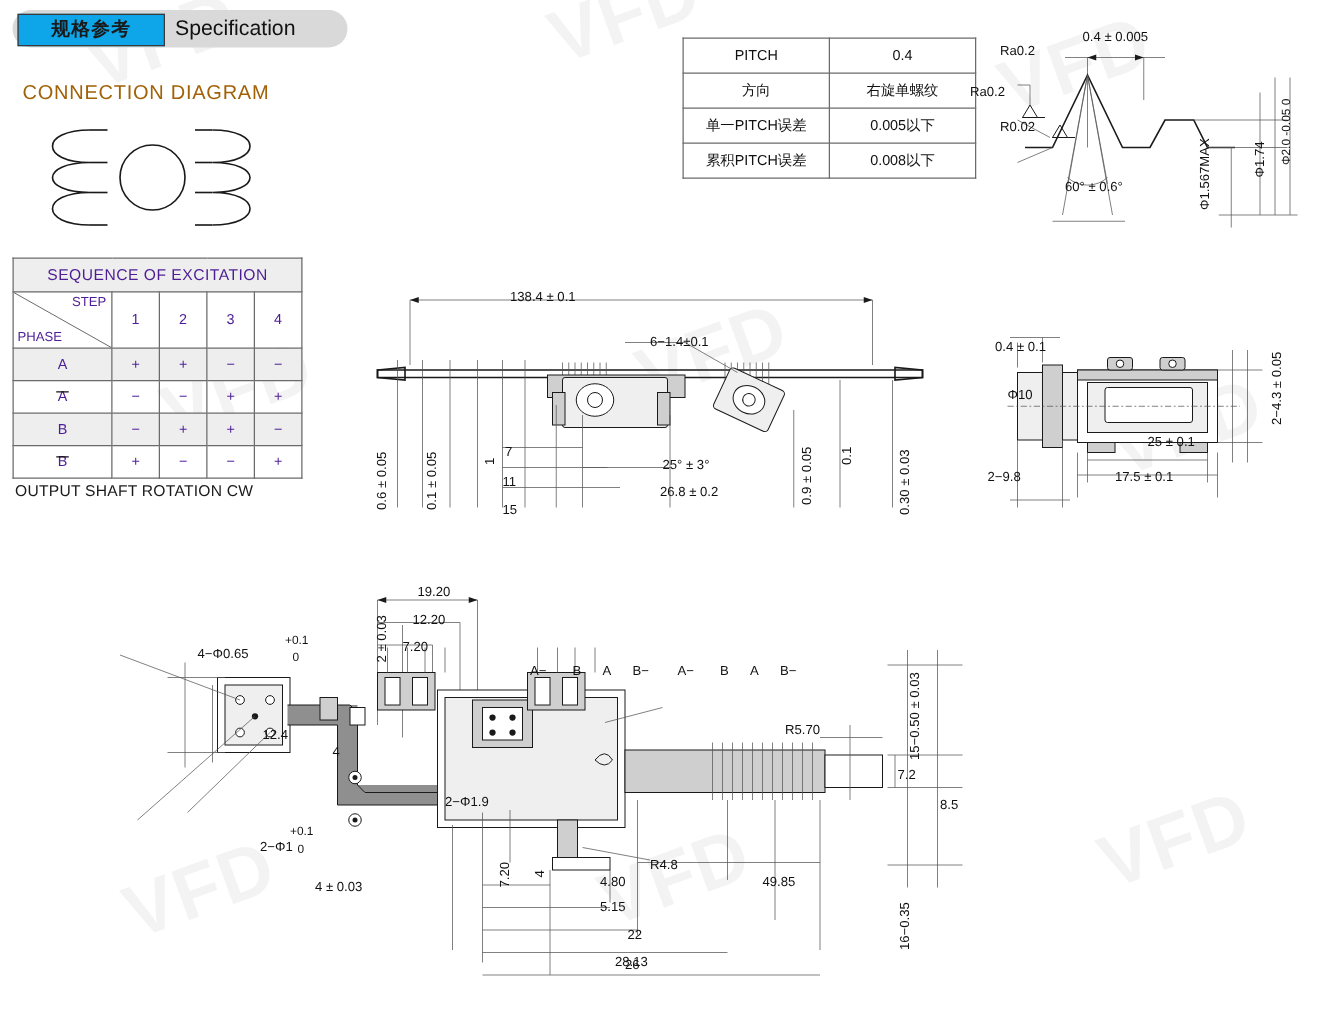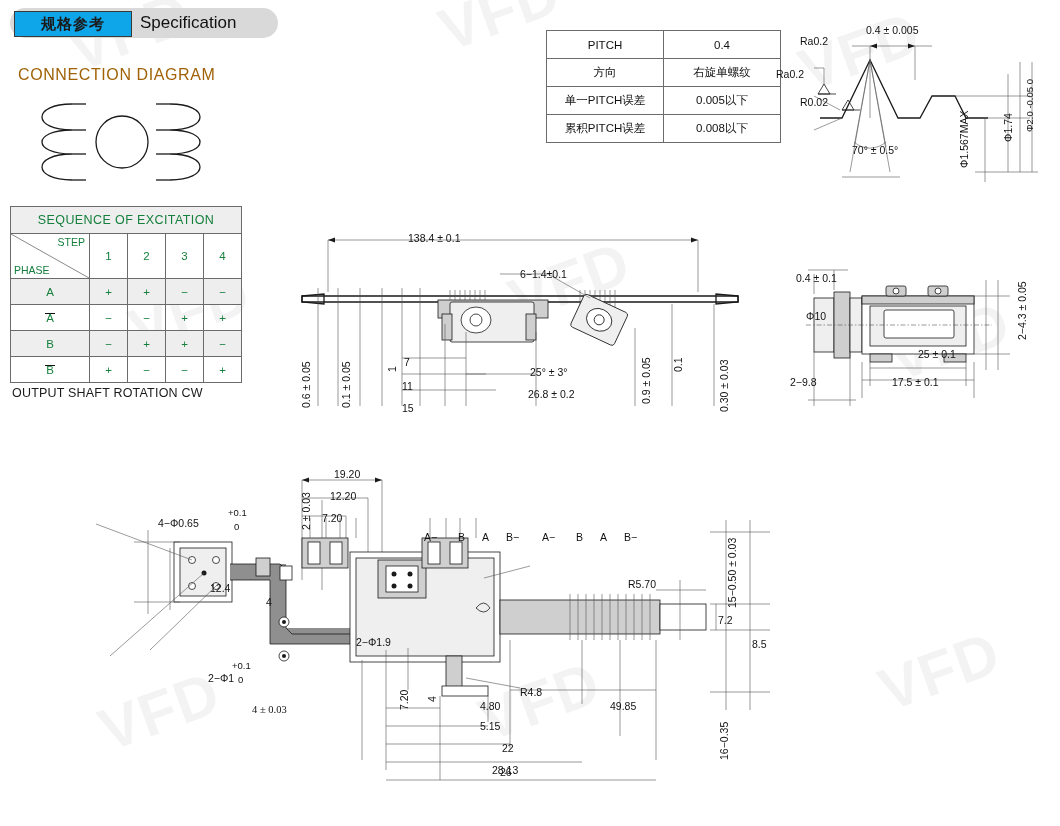--- a/index.html
+++ b/index.html
@@ -71,21 +71,21 @@
     left: 10px; top: 206px;
     border-collapse: collapse;
     font-size: 11.5px;
   }
   .exc-table td, .exc-table th {
     border: 1px solid #6b6b6b;
     text-align: center;
     padding: 0;
     height: 25px;
     font-weight: normal;
-    color: #15803d;
+    color: #4c1d95;
     margin-left: 36px;
   }
   .exc-title {
     height: 26px !important;
     font-size: 12.5px;
     letter-spacing: 0.4px;
     background: #eeeeee;
   }
   .exc-table .phase-col { width: 78px; }
   .exc-table .num-col { width: 37px; }
@@ -298,21 +298,21 @@
   <line class="thin" x1="205" y1="96" x2="205" y2="160"></line>
 
   <line class="thin" x1="90" y1="38" x2="70" y2="150"></line>
   <line class="thin" x1="90" y1="38" x2="110" y2="150"></line>
   <line class="thin" x1="62" y1="155" x2="120" y2="155"></line>
 </svg>
 <div class="abs dim" style="left:866px; top:24px;">0.4 ± 0.005</div>
 <div class="abs dim" style="left:800px; top:35px;">Ra0.2</div>
 <div class="abs dim" style="left:776px; top:68px;">Ra0.2</div>
 <div class="abs dim" style="left:800px; top:96px;">R0.02</div>
-<div class="abs dim" style="left:852px; top:144px;">70° ± 0.5°</div>
+<div class="abs dim" style="left:852px; top:144px;">60° ± 0.6°</div>
 <div class="abs dim v" style="left:958px; top:168px;">Φ1.567MAX</div>
 <div class="abs dim v" style="left:1002px; top:142px;">Φ1.74</div>
 <div class="abs dim sm v" style="left:1024px; top:132px;">Φ2.0 -0.05 0</div>
 
 <svg class="abs" style="left:290px; top:228px;" width="460" height="190" viewBox="0 0 460 190">
 
   <line class="thin" x1="38" y1="12" x2="408" y2="12"></line>
   <path class="fillk" d="M38,12 l7,-2.4 v4.8 z"></path>
   <path class="fillk" d="M408,12 l-7,-2.4 v4.8 z"></path>
   <line class="thin" x1="38" y1="12" x2="38" y2="64"></line>
@@ -578,21 +578,21 @@
 <div class="abs dim v" style="left:300px; top:530px;">2 ± 0.03</div>
 <div class="abs dim" style="left:158px; top:517px;">4−Φ0.65</div>
 <div class="abs dim sm" style="left:228px; top:507px;">+0.1</div>
 <div class="abs dim sm" style="left:234px; top:521px;">0</div>
 <div class="abs dim" style="left:210px; top:582px;">12.4</div>
 <div class="abs dim" style="left:266px; top:596px;">4</div>
 <div class="abs dim" style="left:356px; top:636px;">2−Φ1.9</div>
 <div class="abs dim" style="left:208px; top:672px;">2−Φ1</div>
 <div class="abs dim sm" style="left:232px; top:660px;">+0.1</div>
 <div class="abs dim sm" style="left:238px; top:674px;">0</div>
-<div class="abs dim" style="left:252px; top:704px;font-family:Liberation Serif, serif;">4 ± 0.03</div>
+<div class="abs dim" style="left:252px; top:704px;">4 ± 0.03</div>
 
 <div class="abs dim" style="left:424px; top:531px;">A−</div>
 <div class="abs dim" style="left:458px; top:531px;">B</div>
 <div class="abs dim" style="left:482px; top:531px;">A</div>
 <div class="abs dim" style="left:506px; top:531px;">B−</div>
 <div class="abs dim" style="left:542px; top:531px;">A−</div>
 <div class="abs dim" style="left:576px; top:531px;">B</div>
 <div class="abs dim" style="left:600px; top:531px;">A</div>
 <div class="abs dim" style="left:624px; top:531px;">B−</div>
 

